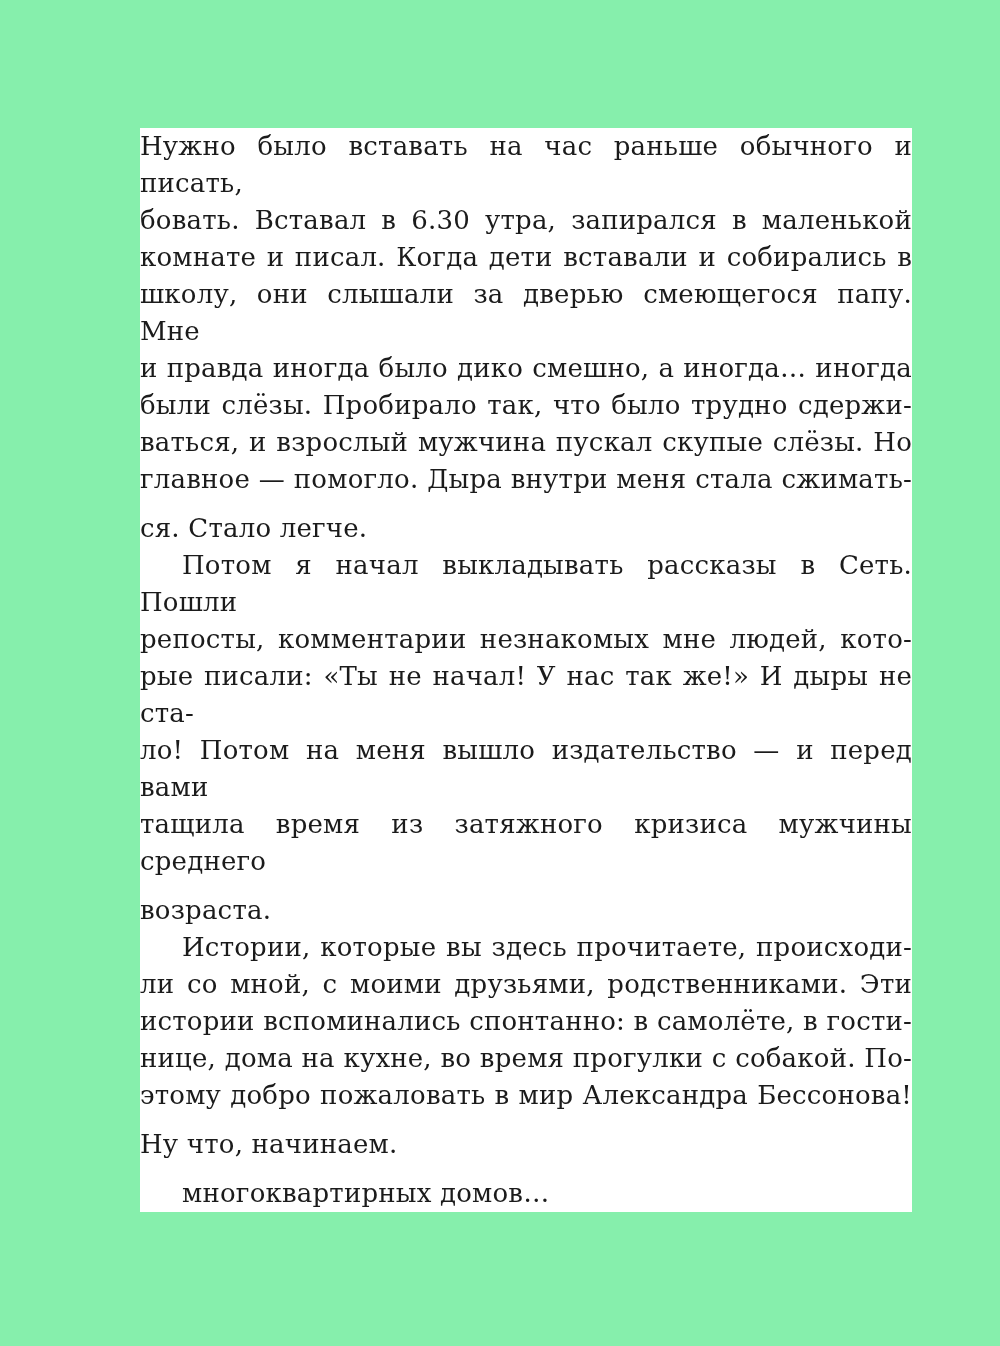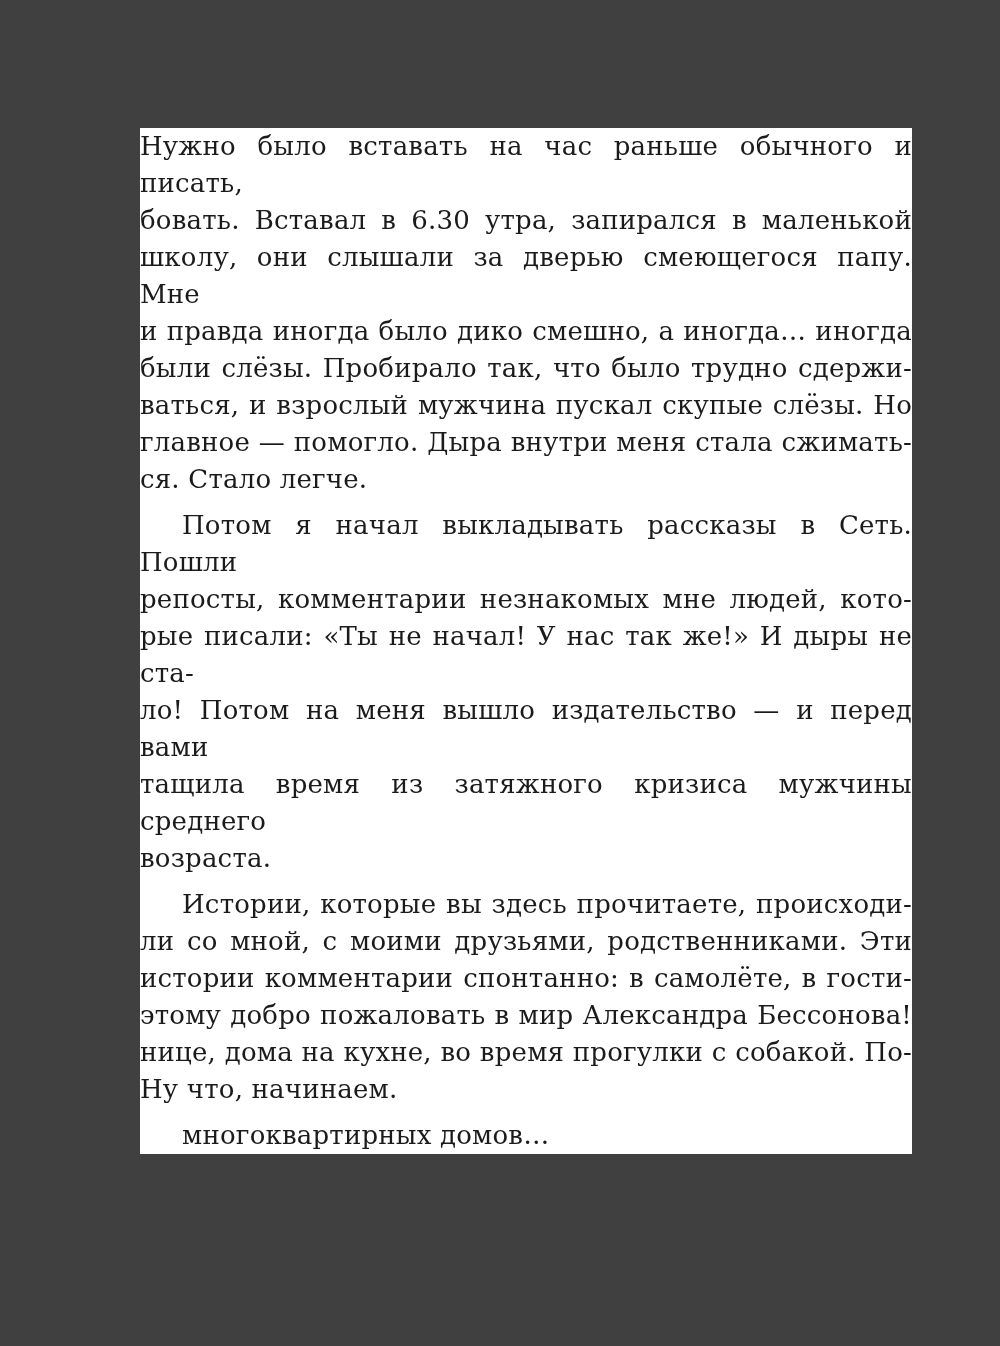--- a/index.html
+++ b/index.html
@@ -9,21 +9,21 @@
   }
   body {
     width: 1000px;
     height: 1346px;
     font-family: "DejaVu Serif", "Liberation Serif", serif;
   }
   .page {
     position: relative;
     width: 1000px;
     height: 1346px;
-    background: #404040;
+    background: #86efac;
     overflow: hidden;
   }
   .text-block {
     position: absolute;
     left: 140px;
     top: 128px;
     width: 772px;
     font-size: 26px;
     line-height: 37px;
     color: #1b1b1b;
@@ -35,54 +35,55 @@
   }
   
   .line {
     display: block;
     text-align: justify;
     text-align-last: justify;
   }
   .line.last {
     text-align: left;
     text-align-last: left;
+    margin-top: 12px;
   }
   .para.indent .line:first-child {
     text-indent: 42px;
-    margin-top: 9px;
   }
 </style>
 </head>
 <body>
 
 <main class="page">
   <div class="text-block" style="background: rgb(255, 255, 255); color: rgb(27, 27, 27);">
       <p class="para">
         <span class="line">Нужно было вставать на час раньше обычного и писать,</span>
         <span class="line">бовать. Вставал в 6.30 утра, запирался в маленькой</span>
+        <span class="line">комнате и писал. Когда дети вставали и собирались в</span>
         <span class="line">школу, они слышали за дверью смеющегося папу. Мне</span>
         <span class="line">и правда иногда было дико смешно, а иногда… иногда</span>
         <span class="line">были слёзы. Пробирало так, что было трудно сдержи-</span>
         <span class="line">ваться, и взрослый мужчина пускал скупые слёзы. Но</span>
         <span class="line">главное — помогло. Дыра внутри меня стала сжимать-</span>
         <span class="line last">ся. Стало легче.</span>
       </p>
       <p class="para indent">
         <span class="line">Потом я начал выкладывать рассказы в Сеть. Пошли</span>
         <span class="line">репосты, комментарии незнакомых мне людей, кото-</span>
         <span class="line">рые писали: «Ты не начал! У нас так же!» И дыры не ста-</span>
         <span class="line">ло! Потом на меня вышло издательство — и перед вами</span>
         <span class="line">тащила время из затяжного кризиса мужчины среднего</span>
         <span class="line last">возраста.</span>
       </p>
       <p class="para indent">
         <span class="line">Истории, которые вы здесь прочитаете, происходи-</span>
         <span class="line">ли со мной, с моими друзьями, родственниками. Эти</span>
-        <span class="line">истории комментарии спонтанно: в самолёте, в гости-</span>
+        <span class="line">истории вспоминались спонтанно: в самолёте, в гости-</span>
+        <span class="line">нице, дома на кухне, во время прогулки с собакой. По-</span>
         <span class="line">этому добро пожаловать в мир Александра Бессонова!</span>
-        <span class="line">нице, дома на кухне, во время прогулки с собакой. По-</span>
         <span class="line last">Ну что, начинаем.</span>
       </p>
       <p class="para indent">
         <span class="line last">многоквартирных домов…</span>
       </p>
     </div>
 </main>
 
 </body></html>

